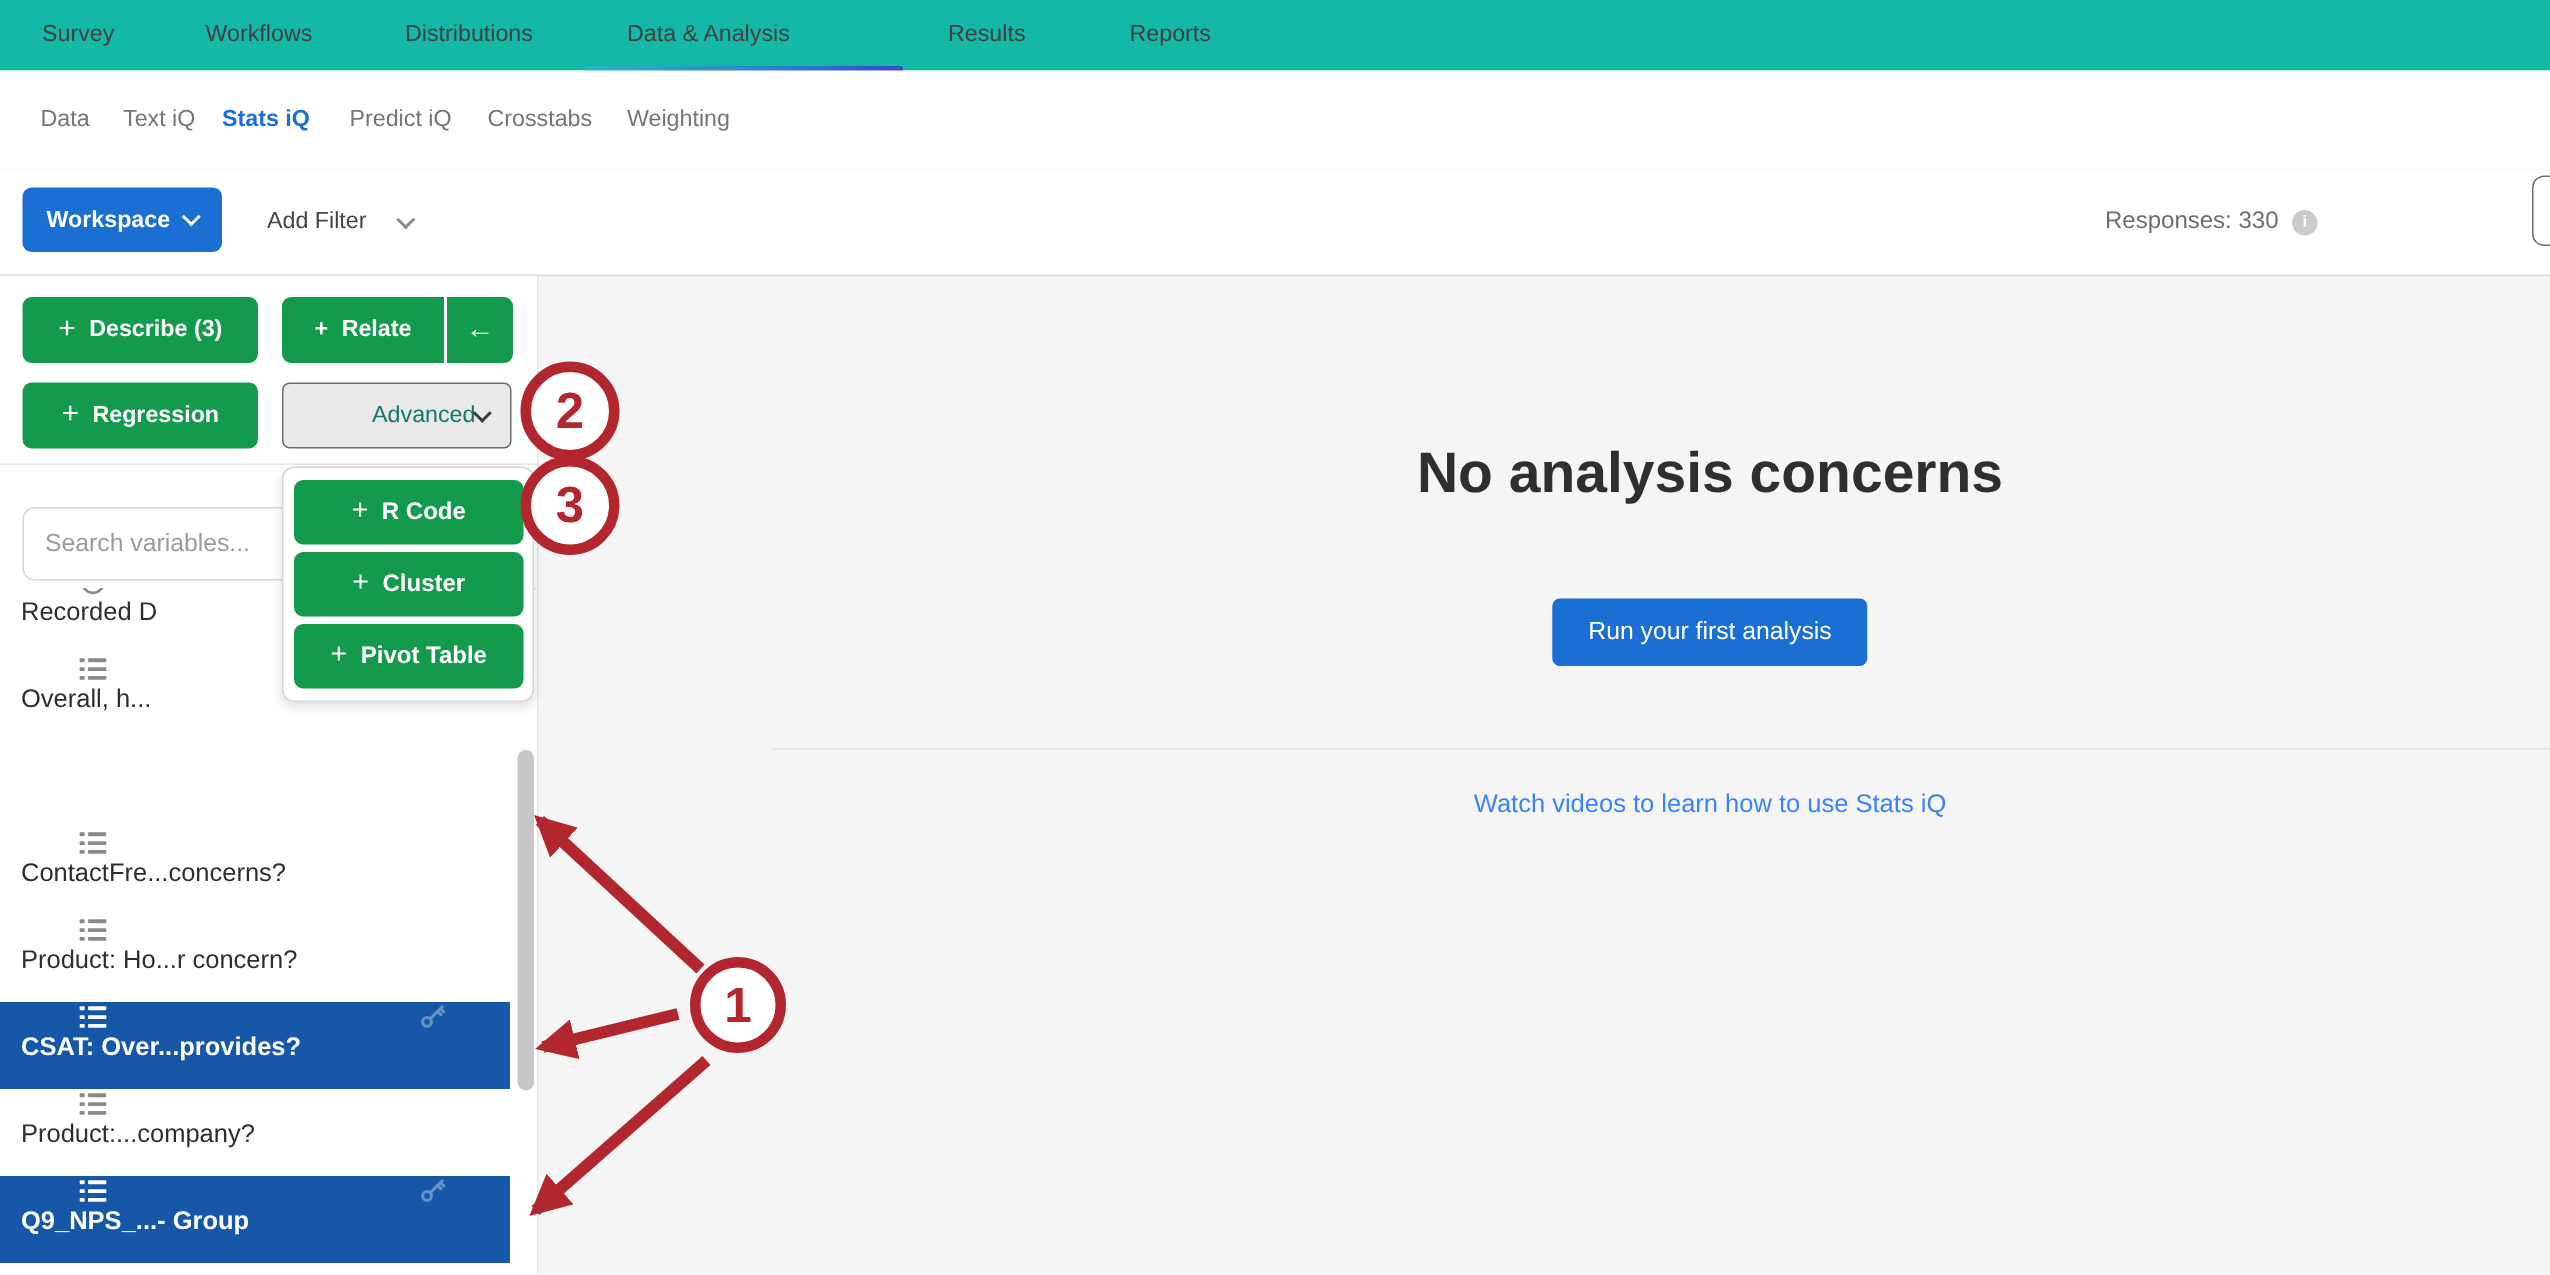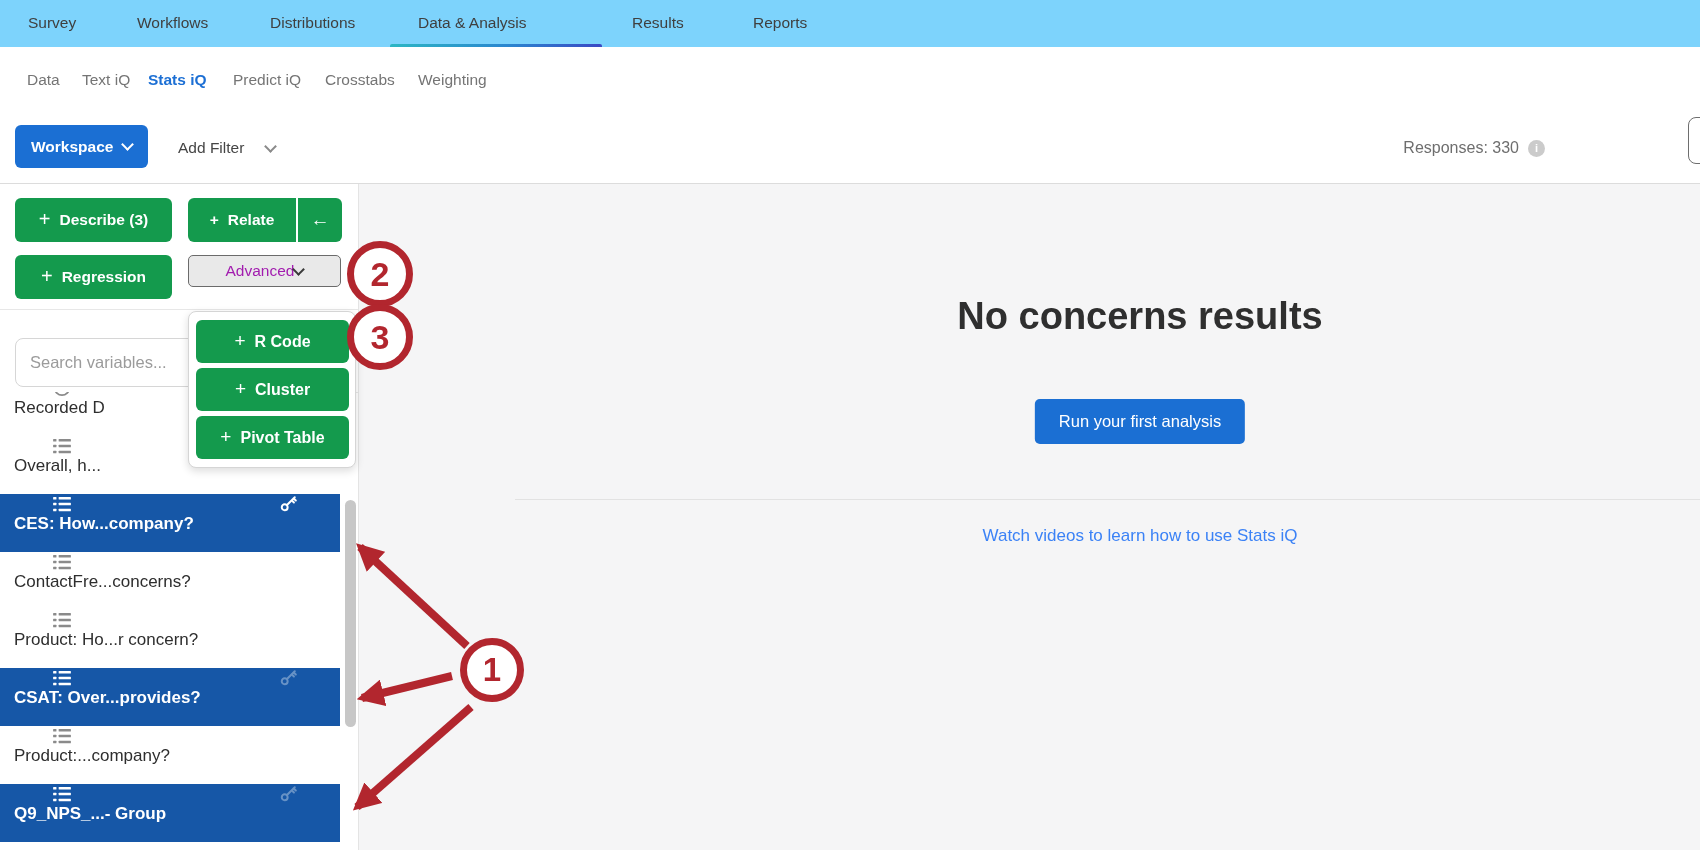--- a/index.html
+++ b/index.html
@@ -1,20 +1,20 @@
 <!DOCTYPE html>
 <html><head>
 <meta charset="utf-8">
 <style>
   html,body{margin:0;padding:0;}
   body{font-family:"Liberation Sans","DejaVu Sans",sans-serif;background:#fff;}
   .app{position:relative;width:1700px;height:850px;overflow:hidden;background:#fff;}
 
   
-  .nav1{position:absolute;left:0;top:0;width:100%;height:47px;background:#7dd3fc;border-bottom:1px solid #e8e8e8;}
+  .nav1{position:absolute;left:0;top:0;width:100%;height:47px;background:#14b8a6;border-bottom:1px solid #e8e8e8;}
   .nav1 .tab{position:absolute;top:0;height:46px;line-height:46px;font-size:15.5px;color:#3f3f3f;cursor:pointer;white-space:nowrap;}
   .nav1-underline{position:absolute;left:390px;top:44px;width:212px;height:5px;border-radius:2px;
     background:linear-gradient(90deg,#2cb6c3 0%,#2a86cf 55%,#3b49c4 100%);}
   .nav2{position:absolute;left:0;top:47px;width:100%;height:66px;background:#fff;border-bottom:1px solid #e3e3e3;}
   .nav2 .tab{position:absolute;top:0;height:65px;line-height:65px;font-size:15.5px;color:#757575;cursor:pointer;white-space:nowrap;}
   .nav2 .tab.active{color:#1c6fd4;font-weight:bold;}
   .nav2-underline{position:absolute;left:148px;top:109px;width:66px;height:4px;background:#1c6fd4;}
 
   
   .toolbar{position:absolute;left:0;top:113px;width:100%;height:70px;background:#fff;border-bottom:1px solid #dcdcdc;}
@@ -38,23 +38,23 @@
 
   .gbtn{position:absolute;height:44px;background:#149a4d;color:#fff;border:none;border-radius:6px;
     font-size:15.5px;font-weight:600;display:flex;align-items:center;justify-content:center;gap:9px;cursor:pointer;
     font-family:inherit;}
   .gbtn .plus{font-size:20px;font-weight:400;line-height:1;margin-top:-2px;}
   .relate-group{position:absolute;left:188px;top:14px;width:154px;height:44px;display:flex;gap:2px;}
   .relate-main{flex:1;background:#149a4d;color:#fff;border:none;border-radius:6px 0 0 6px;font-size:15.5px;font-weight:600;
     display:flex;align-items:center;justify-content:center;gap:9px;cursor:pointer;font-family:inherit;}
   .relate-arrow{width:44px;background:#149a4d;color:#fff;border:none;border-radius:0 6px 6px 0;font-size:19px;
     display:flex;align-items:center;justify-content:center;cursor:pointer;font-family:inherit;}
-  .btn-advanced{position:absolute;left:188px;top:71px;width:153px;height:32px;background:#e9e9e9;color:#a21caf;
+  .btn-advanced{position:absolute;left:188px;top:71px;width:153px;height:44px;background:#e9e9e9;color:#0f766e;
     border:1.5px solid #6b6b6b;border-radius:5px;font-size:15.5px;display:flex;align-items:center;cursor:pointer;
-    padding:0 14px;justify-content:center;font-family:inherit;}
+    padding:0 14px;justify-content:flex-end;font-family:inherit;}
   .sb-divider{position:absolute;left:0;width:358px;border-top:1px solid #e7e7e7;}
   .search-wrap{position:absolute;left:15px;top:154px;width:326px;height:49px;}
   .search-wrap input{width:100%;height:100%;box-sizing:border-box;border:1px solid #d6d6d6;border-radius:8px;
     padding:0 14px;font-size:16.5px;color:#333;font-family:inherit;background:#fff;}
   .search-wrap input::placeholder{color:#9b9b9b;}
 
   .var-list{position:absolute;left:0;top:208px;width:358px;height:458px;overflow:hidden;}
   .vrow{position:absolute;left:0;width:340px;height:58px;display:flex;align-items:flex-start;cursor:pointer;background:#fff;flex-direction:column;}
   .vrow .vicon{width:20px;height:20px;margin-left:52px;color:#8a8a8a;flex:none;}
   .vrow .vlabel{margin-left:14px;font-size:17px;font-weight:500;color:#2e2e2e;white-space:nowrap;}
@@ -180,35 +180,20 @@
           <rect x="1" y="2.6" width="3" height="2.3" rx="0.5"></rect>
             <rect x="6" y="2.6" width="11" height="2.3" rx="0.5"></rect>
           <rect x="1" y="7.9" width="3" height="2.3" rx="0.5"></rect>
             <rect x="6" y="7.9" width="11" height="2.3" rx="0.5"></rect>
           <rect x="1" y="13.2" width="3" height="2.3" rx="0.5"></rect>
             <rect x="6" y="13.2" width="11" height="2.3" rx="0.5"></rect>
           </svg>
         <span class="vlabel">Overall, h...</span>
       </div>
 
-      <div class="vrow selected" style="top:102px">
-        <svg class="vicon" viewBox="0 0 18 18" fill="currentColor">
-          <rect x="1" y="2.6" width="3" height="2.3" rx="0.5"></rect>
-            <rect x="6" y="2.6" width="11" height="2.3" rx="0.5"></rect>
-          <rect x="1" y="7.9" width="3" height="2.3" rx="0.5"></rect>
-            <rect x="6" y="7.9" width="11" height="2.3" rx="0.5"></rect>
-          <rect x="1" y="13.2" width="3" height="2.3" rx="0.5"></rect>
-            <rect x="6" y="13.2" width="11" height="2.3" rx="0.5"></rect>
-          </svg>
-        <span class="vlabel">CES: How...company?</span>
-        <svg class="keyicon" viewBox="0 0 20 20" fill="none" stroke="currentColor" stroke-width="2.1" stroke-linecap="round">
-          <circle cx="6" cy="14" r="3.1"></circle>
-            <path d="M8.4 11.6 L16.6 3.4 M13.4 6.6 L15.7 8.9 M15.4 4.6 L17.7 6.9"></path>
-          </svg>
-      </div>
 
       <div class="vrow" style="top:160px">
         <svg class="vicon" viewBox="0 0 18 18" fill="currentColor">
           <rect x="1" y="2.6" width="3" height="2.3" rx="0.5"></rect>
             <rect x="6" y="2.6" width="11" height="2.3" rx="0.5"></rect>
           <rect x="1" y="7.9" width="3" height="2.3" rx="0.5"></rect>
             <rect x="6" y="7.9" width="11" height="2.3" rx="0.5"></rect>
           <rect x="1" y="13.2" width="3" height="2.3" rx="0.5"></rect>
             <rect x="6" y="13.2" width="11" height="2.3" rx="0.5"></rect>
           </svg>
@@ -284,21 +269,21 @@
         <span>Cluster</span>
       </button>
       <button class="gmenu-btn">
 
         <span class="plus">+</span>
         <span>Pivot Table</span>
       </button>
     </div>
   </div>
 
-  <div class="empty-title">No concerns results</div>
+  <div class="empty-title">No analysis concerns</div>
   <button class="btn-run">Run your first analysis</button>
   <div class="main-divider"></div>
   <div class="watch-link">Watch videos to learn how to use Stats iQ</div>
 
   <svg class="arrows-svg">
     <defs>
       <marker id="arrh" viewBox="0 0 10 10" refX="8" refY="5" markerWidth="3.4" markerHeight="3.4" orient="auto-start-reverse">
         <path d="M0,0 L10,5 L0,10 z" fill="#b2262e"></path>
       </marker>
     </defs>

